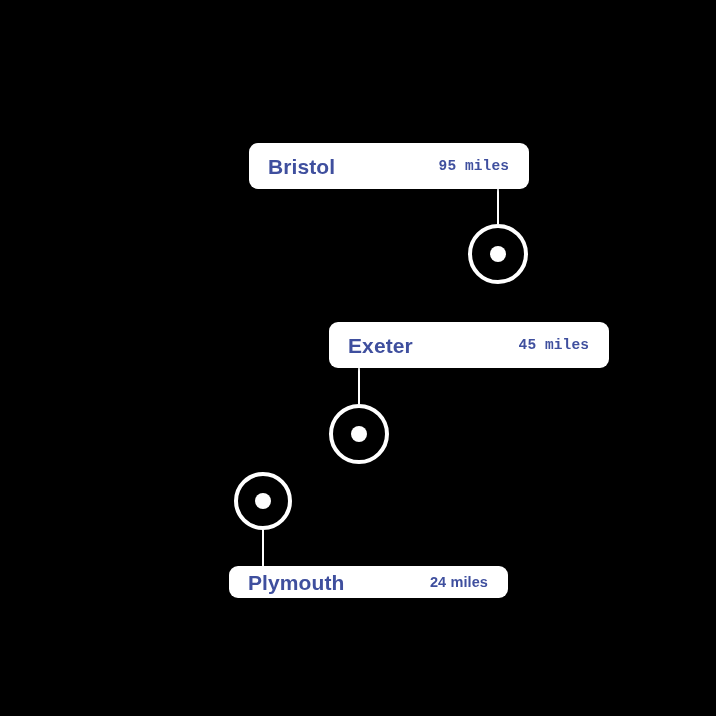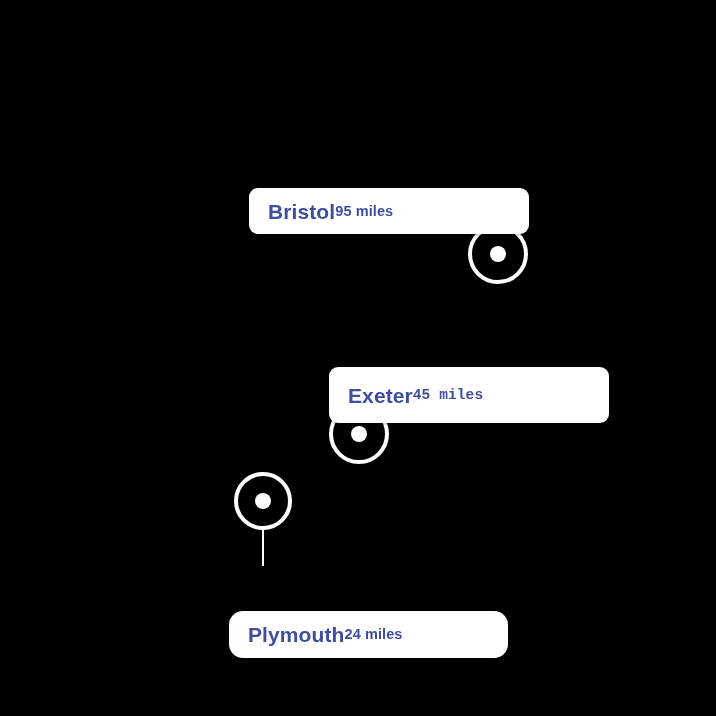--- a/index.html
+++ b/index.html
@@ -17,26 +17,26 @@
     font-family: "Liberation Sans", sans-serif;
     -webkit-font-smoothing: antialiased;
   }
 
   
   .label-pill {
     position: absolute;
     box-sizing: border-box;
     display: flex;
     align-items: center;
+    justify-content: space-between;
     background: #ffffff;
     border-radius: 9px;
     padding: 0 20px 0 19px;
     box-shadow: 0 1px 3px rgba(0,0,0,0.28);
     z-index: 3;
-    margin-top: 45px;
   }
   .city-name {
     color: #3f4f9e;
     font-weight: bold;
     font-size: 21px;
     letter-spacing: 0.1px;
     white-space: nowrap;
     line-height: 1;
   }
   .distance {
@@ -85,36 +85,36 @@
 
 <div id="stage" style="width: 716px; height: 716px; background: rgb(0, 0, 0);">
 
 <div class="group">
       <div class="connector" style="left: 497px; top: 189px; height: 35px; background: rgb(255, 255, 255);"></div>
       <div class="marker" style="left: 468px; top: 224px; width: 60px; height: 60px; border-color: rgb(255, 255, 255);">
         <div class="marker-dot" style="background: rgb(255, 255, 255);"></div>
       </div>
       <div class="label-pill" style="left: 249px; top: 143px; width: 280px; height: 46px; background: rgb(255, 255, 255);">
         <span class="city-name" style="color: rgb(63, 79, 158);">Bristol</span>
-        <span class="distance" style="color: rgb(63, 79, 158);">95 miles</span>
+        <span class="distance" style="color: rgb(63, 79, 158); font-family: Liberation Mono, monospace;">95 miles</span>
       </div>
     </div>
     <div class="group">
       <div class="connector" style="left: 358px; top: 368px; height: 36px; background: rgb(255, 255, 255);"></div>
       <div class="marker" style="left: 329px; top: 404px; width: 60px; height: 60px; border-color: rgb(255, 255, 255);">
         <div class="marker-dot" style="background: rgb(255, 255, 255);"></div>
       </div>
-      <div class="label-pill" style="left: 329px; top: 322px; width: 280px; height: 56px; background: rgb(255, 255, 255);">
+      <div class="label-pill" style="left: 329px; top: 322px; width: 280px; height: 46px; background: rgb(255, 255, 255);">
         <span class="city-name" style="color: rgb(63, 79, 158);">Exeter</span>
         <span class="distance" style="color: rgb(63, 79, 158); font-family: Liberation Mono, monospace;">45 miles</span>
       </div>
     </div>
     <div class="group">
       <div class="connector" style="left: 262px; top: 530px; height: 36px; background: rgb(255, 255, 255);"></div>
       <div class="marker" style="left: 234px; top: 472px; width: 58px; height: 58px; border-color: rgb(255, 255, 255);">
         <div class="marker-dot" style="background: rgb(255, 255, 255);"></div>
       </div>
-      <div class="label-pill" style="left: 229px; top: 566px; width: 279px; height: 47px; background: rgb(255, 255, 255); border-radius: 14px;">
+      <div class="label-pill" style="left: 229px; top: 566px; width: 279px; height: 32px; background: rgb(255, 255, 255);">
         <span class="city-name" style="color: rgb(63, 79, 158);">Plymouth</span>
         <span class="distance" style="color: rgb(63, 79, 158);">24 miles</span>
       </div>
     </div>
   </div>
 
 </body></html>

